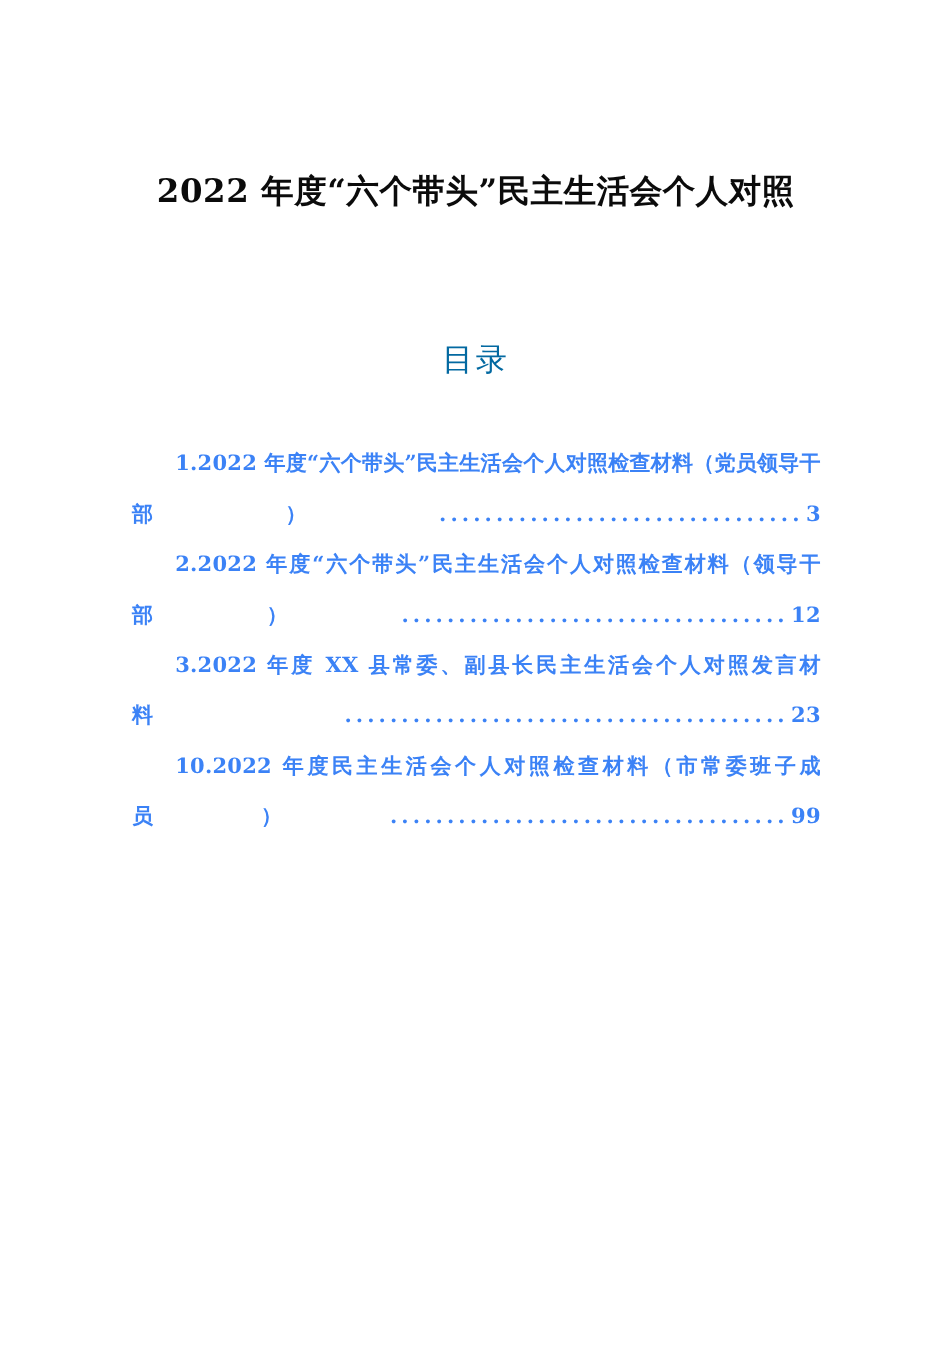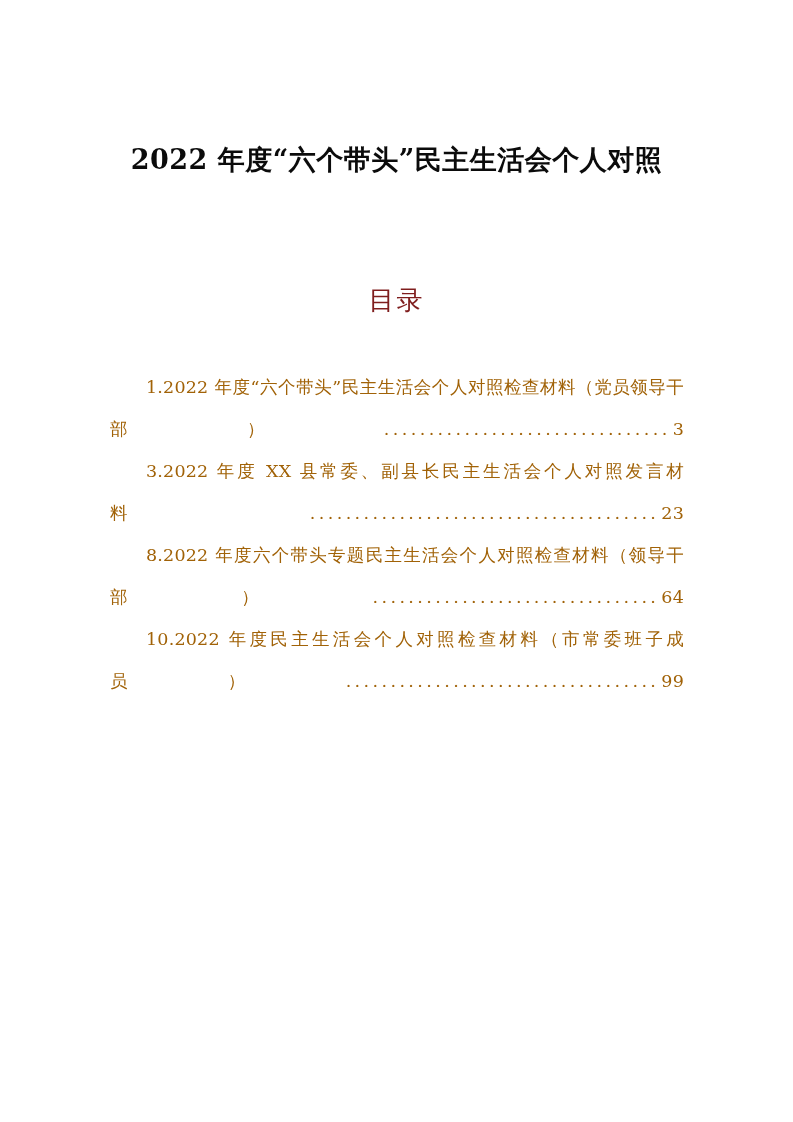--- a/index.html
+++ b/index.html
@@ -48,42 +48,43 @@
   
   .toc-heading {
     position: absolute;
     left: 110px;
     top: 281px;
     width: 573px;
     text-align: center;
     font-size: 26px;
     line-height: 38px;
     letter-spacing: 2px;
-    color: #7f1d1d;
+    color: #0369a1;
   }
 
   
   .toc-list {
     position: absolute;
     left: 110px;
     top: 366px;
     width: 574px;
     font-size: 17.5px;
   }
 
   .toc-entry {
     position: relative;
     margin: 0;
     padding: 0;
     line-height: 42px;
     text-align: justify;
     text-justify: inter-character;
     text-align-last: justify;
     letter-spacing: 0.2px;
-    color: #a16207;
+    color: #3b82f6;
+    font-weight: bold;
   }
 
   
   .toc-entry {
     text-indent: 36px;
   }
 
   
   .toc-entry .tail {
     white-space: nowrap;
@@ -113,32 +114,32 @@
   </div>
 
   <div class="toc-heading">目录</div>
 
   <div class="toc-list">
 
     <p class="toc-entry">
       <span>1.</span><span>2022 年度“六个带头”民主生活会个人对照检查材料（党员领导干部）</span><span class="tail"><span class="dots">................................</span><span class="pageno">3</span></span>
     </p>
 
+    <p class="toc-entry">
+      <span>2.</span><span>2022 年度“六个带头”民主生活会个人对照检查材料（领导干部）</span><span class="tail"><span class="dots">..................................</span><span class="pageno">12</span></span>
+    </p>
 
     <p class="toc-entry">
       <span>3.</span><span>2022 年度 XX 县常委、副县长民主生活会个人对照发言材料</span><span class="tail"><span class="dots">.......................................</span><span class="pageno">23</span></span>
     </p>
 
 
 
 
 
-    <p class="toc-entry">
-      <span>8.</span><span>2022 年度六个带头专题民主生活会个人对照检查材料（领导干部）</span><span class="tail"><span class="dots">................................</span><span class="pageno">64</span></span>
-    </p>
 
 
     <p class="toc-entry">
       <span>10.</span><span>2022 年度民主生活会个人对照检查材料（市常委班子成员）</span><span class="tail"><span class="dots">...................................</span><span class="pageno">99</span></span>
     </p>
 
   </div>
 
 </div>
 

